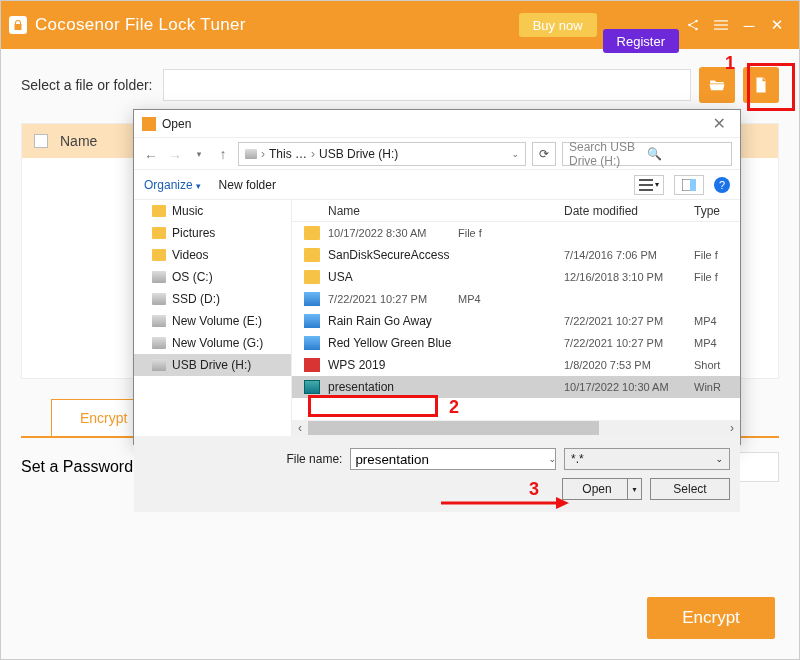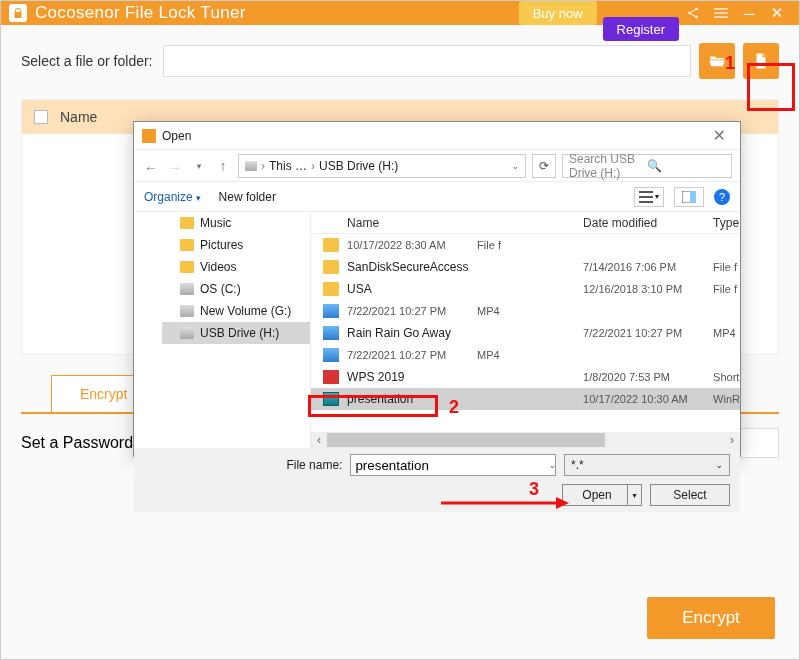--- a/index.html
+++ b/index.html
@@ -1,17 +1,17 @@
 <!DOCTYPE html>
 <html><head>
 <meta charset="utf-8">
 <style>
   * { box-sizing: border-box; font-family: "Segoe UI", Arial, sans-serif; }
   body { margin: 0; width: 800px; height: 660px; background: #fafafa; position: relative; overflow: hidden; border: 1px solid #ccc; }
-  .titlebar { height: 24px; background: #f39a2b; display: flex; align-items: center; color: #fff; padding: 4px 8px; justify-content: center; }
+  .titlebar { height: 48px; background: #f39a2b; display: flex; align-items: center; color: #fff; padding: 4px 8px; justify-content: center; }
   .titlebar .logo { width: 18px; height: 18px; background: #fff; border-radius: 3px; display: inline-flex; align-items: center; justify-content: center; margin-right: 8px; }
   .titlebar .logo svg { width: 12px; height: 12px; fill: #f39a2b; }
   .titlebar .title { font-size: 17px; font-weight: 400; letter-spacing: .3px; }
   .titlebar .spacer { flex: 1; }
   .titlebar .btn { height: 24px; padding: 0 14px; margin-left: 6px; border: none; border-radius: 3px; font-size: 13px; color: #fff; cursor: pointer; }
   .titlebar .buy { background: #f7c94f; }
   .titlebar .reg { background: #6d28d9; margin-top: 32px; }
   .titlebar .winicn { width: 28px; height: 36px; display: flex; align-items: center; justify-content: center; color: #fff; font-size: 15px; cursor: pointer; }
 
   .row { display: flex; align-items: center; padding: 18px 20px 0 20px; }
@@ -27,59 +27,59 @@
 
   .tabs { margin: 0 20px; border-bottom: 2px solid #f39a2b; display: flex; }
   .tab { padding: 10px 28px; border: 1px solid #f39a2b; border-bottom: none; background: #fff; color: #f39a2b; font-size: 14px; margin-left: 30px; }
 
   .pwdrow { display: flex; align-items: center; padding: 14px 20px; }
   .pwdrow input { flex: 1; height: 30px; border: 1px solid #ddd; margin-left: 8px; padding: 0 8px; }
 
   .encrypt-btn { position: absolute; right: 24px; bottom: 20px; width: 128px; height: 42px; background: #f39a2b; color: #fff; border: none; font-size: 17px; border-radius: 2px; cursor: pointer; }
 
   
-  .dialog { position: absolute; left: 132px; top: 120px; width: 608px; height: 336px; background: #fff; border: 1px solid #888; box-shadow: 0 4px 18px rgba(0,0,0,.22); font-size: 12px; color: #222; }
+  .dialog { position: absolute; left: 132px; top: 108px; width: 608px; height: 336px; background: #fff; border: 1px solid #888; box-shadow: 0 4px 18px rgba(0,0,0,.22); font-size: 12px; color: #222; }
   .dlg-title { height: 28px; display: flex; align-items: center; padding: 0 8px; border-bottom: 1px solid #eee; }
   .dlg-title .foldericn { width: 14px; height: 14px; background: #f39a2b; margin-right: 6px; }
   .dlg-close { margin-left: auto; font-size: 16px; color: #777; cursor: pointer; padding: 0 6px; }
   .dlg-nav { height: 32px; display: flex; align-items: center; padding: 0 8px; gap: 6px; border-bottom: 1px solid #eee; }
   .navarrow { color: #777; font-size: 14px; width: 18px; text-align: center; cursor: pointer; }
   .breadcrumb { flex: 1; height: 24px; border: 1px solid #ccc; display: flex; align-items: center; padding: 0 6px; gap: 4px; font-size: 12px; }
   .breadcrumb .sep { color: #888; }
   .refresh { width: 24px; height: 24px; border: 1px solid #ccc; display: flex; align-items: center; justify-content: center; color: #555; cursor: pointer; }
   .searchbox { width: 170px; height: 24px; border: 1px solid #ccc; display: flex; align-items: center; padding: 0 6px; color: #888; }
   .searchbox span { flex: 1; }
   .dlg-toolbar { height: 30px; display: flex; align-items: center; padding: 0 10px; gap: 18px; border-bottom: 1px solid #eee; }
   .org { color: #1a5fb4; cursor: pointer; }
   .newf { color: #222; cursor: pointer; }
   .tool-right { margin-left: auto; display: flex; gap: 10px; align-items: center; }
   .viewbtn { width: 30px; height: 20px; border: 1px solid #ccc; display: flex; align-items: center; justify-content: center; cursor: pointer; }
   .help { width: 16px; height: 16px; border-radius: 50%; background: #1a73e8; color: #fff; font-size: 11px; display: flex; align-items: center; justify-content: center; cursor: pointer; }
 
-  .dlg-body { display: flex; height: 236px; padding-left: 28px; }
+  .dlg-body { display: flex; height: 236px; }
   .tree { width: 158px; border-right: 1px solid #eee; overflow: hidden; }
   .tree-item { height: 22px; display: flex; align-items: center; padding-left: 18px; gap: 6px; cursor: pointer; }
   .tree-item.sel { background: #d6d6d6; }
   .tree-item .ticn { width: 14px; height: 12px; }
   .filepane { flex: 1; display: flex; flex-direction: column; position: relative; }
   .colhdr { height: 22px; background: #fff; border-bottom: 1px solid #eee; display: flex; align-items: center; padding-left: 36px; color: #333; }
   .colhdr .c1 { width: 236px; } .colhdr .c2 { width: 130px; } .colhdr .c3 { flex: 1; }
   .rows { flex: 1; overflow: hidden; position: relative; }
   .frow { height: 22px; display: flex; align-items: center; padding-left: 12px; cursor: pointer; }
   .frow.sel { background: #d0d0d0; }
   .frow .ficn { width: 16px; height: 14px; margin-right: 8px; display: inline-block; }
   .frow .fname { width: 236px; white-space: nowrap; overflow: hidden; }
   .frow .fdate { width: 130px; color: #555; font-size: 11px; }
   .frow .ftype { flex: 1; color: #555; font-size: 11px; }
   .hscroll { height: 16px; background: #f0f0f0; display: flex; align-items: center; }
   .hscroll .track { flex: 1; height: 14px; background: #f0f0f0; position: relative; }
   .hscroll .thumb { position: absolute; left: 0; width: 70%; height: 14px; background: #c8c8c8; }
   .hscroll .arrow { width: 16px; text-align: center; color: #666; cursor: pointer; }
 
-  .dlg-footer { padding: 6px 10px; background: #f1f1f1; }
+  .dlg-footer { padding: 12px 10px; background: #f1f1f1; }
   .fn-row { display: flex; align-items: center; gap: 8px; margin-bottom: 8px; }
   .fn-row label { margin-left: auto; width: auto; padding-left: 80px; }
   .fn-input { width: 206px; height: 22px; border: 1px solid #999; padding: 0 4px; background: #fff; }
   .filter { width: 166px; height: 22px; border: 1px solid #999; background: #efefef; padding: 0 6px; display: flex; align-items: center; }
   .btn-row { display: flex; justify-content: flex-end; gap: 8px; }
   .dlg-btn { width: 80px; height: 22px; border: 1px solid #888; background: #efefef; cursor: pointer; position: relative; display: flex; align-items: center; justify-content: center; }
   .dlg-btn .drop { position: absolute; right: 0; top: 0; width: 14px; height: 100%; border-left: 1px solid #888; display: flex; align-items: center; justify-content: center; font-size: 8px; }
 
   
   .redbox { position: absolute; border: 3px solid #e11; pointer-events: none; }
@@ -221,20 +221,28 @@
         <div class="tree-item">
           <span class="ticn fold"></span>
           <span>Videos</span>
         </div>
         <div class="tree-item">
           <span class="ticn drvicn"></span>
           <span>OS (C:)</span>
         </div>
         <div class="tree-item">
           <span class="ticn drvicn"></span>
+          <span>SSD (D:)</span>
+        </div>
+        <div class="tree-item">
+          <span class="ticn drvicn"></span>
+          <span>New Volume (E:)</span>
+        </div>
+        <div class="tree-item">
+          <span class="ticn drvicn"></span>
           <span>New Volume (G:)</span>
         </div>
         <div class="tree-item sel">
           <span class="ticn drvicn"></span>
           <span>USB Drive (H:)</span>
         </div>
       </div>
     <div class="filepane">
       <div class="colhdr">
         <span class="c1">Name</span>
@@ -265,20 +273,21 @@
             <span class="ftype">MP4</span>
           </div>
           <div class="frow">
             <span class="ficn mp4icn"></span>
             <span class="fname">Rain Rain Go Away</span>
             <span class="fdate">7/22/2021 10:27 PM</span>
             <span class="ftype">MP4</span>
           </div>
           <div class="frow">
             <span class="ficn mp4icn"></span>
+            <span class="fname">Red Yellow Green Blue</span>
             <span class="fdate">7/22/2021 10:27 PM</span>
             <span class="ftype">MP4</span>
           </div>
           <div class="frow">
             <span class="ficn wpsicn"></span>
             <span class="fname">WPS 2019</span>
             <span class="fdate">1/8/2020 7:53 PM</span>
             <span class="ftype">Short</span>
           </div>
           <div class="frow sel">

